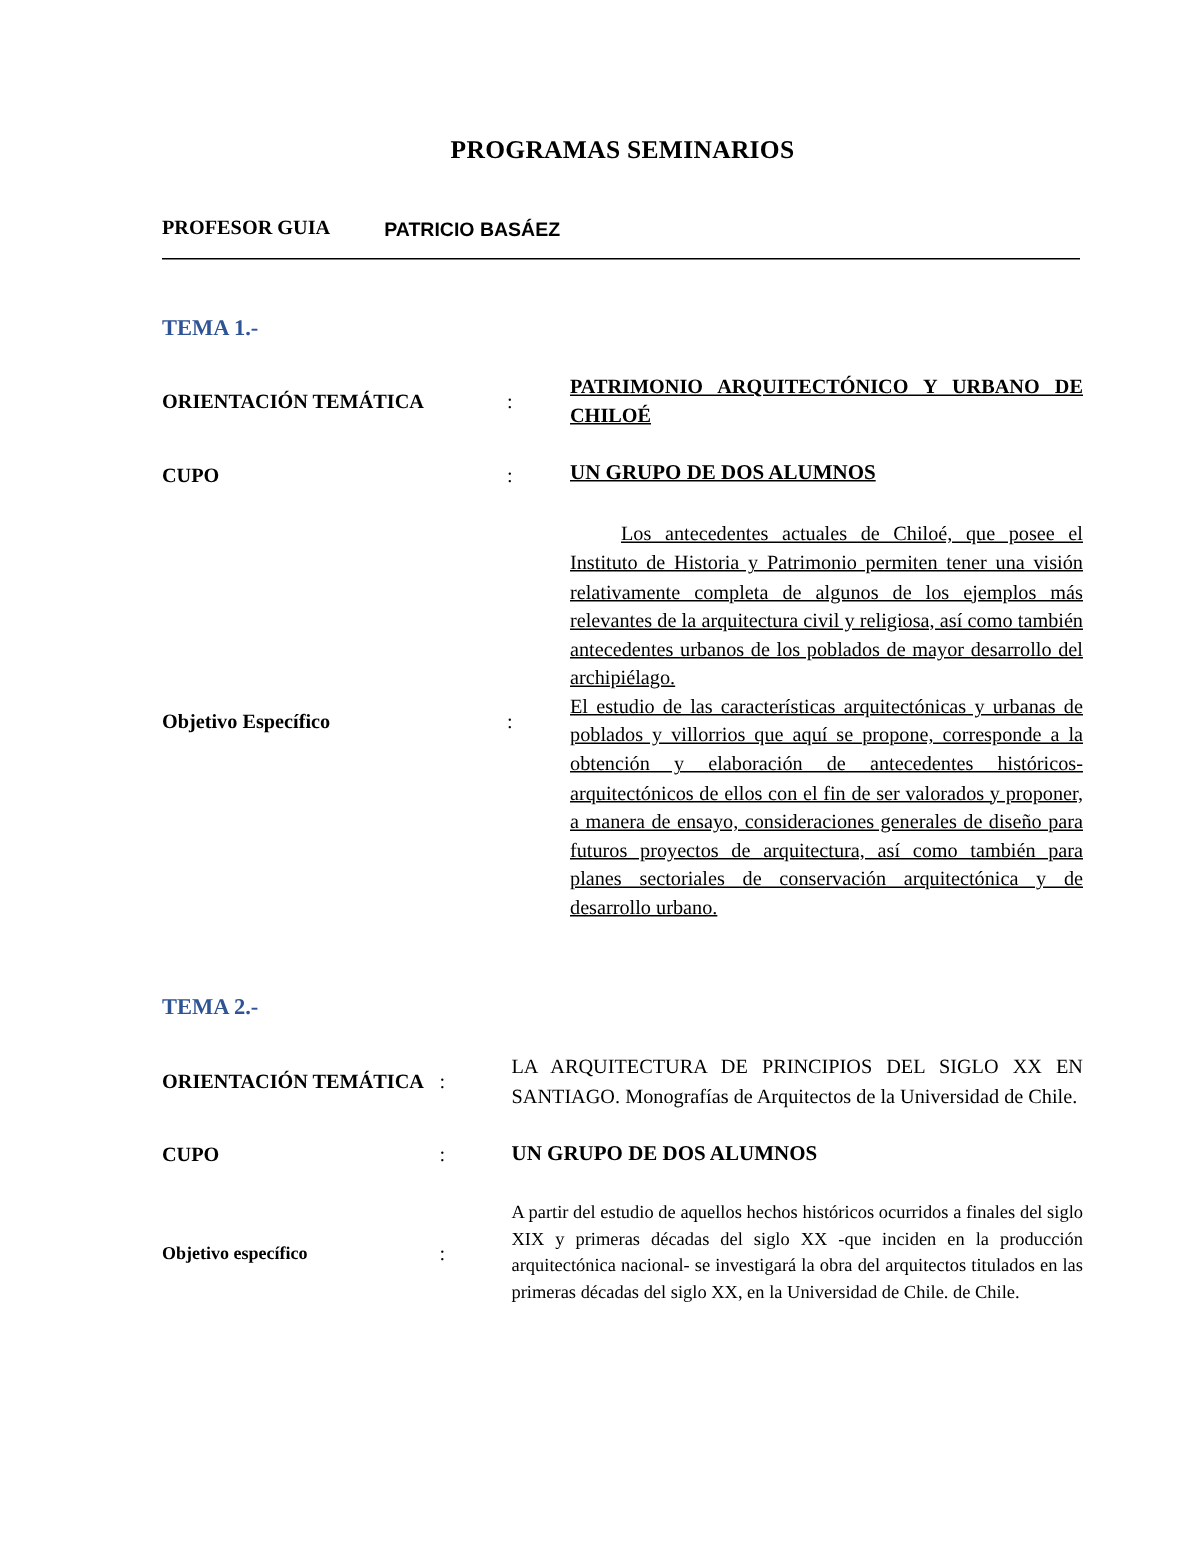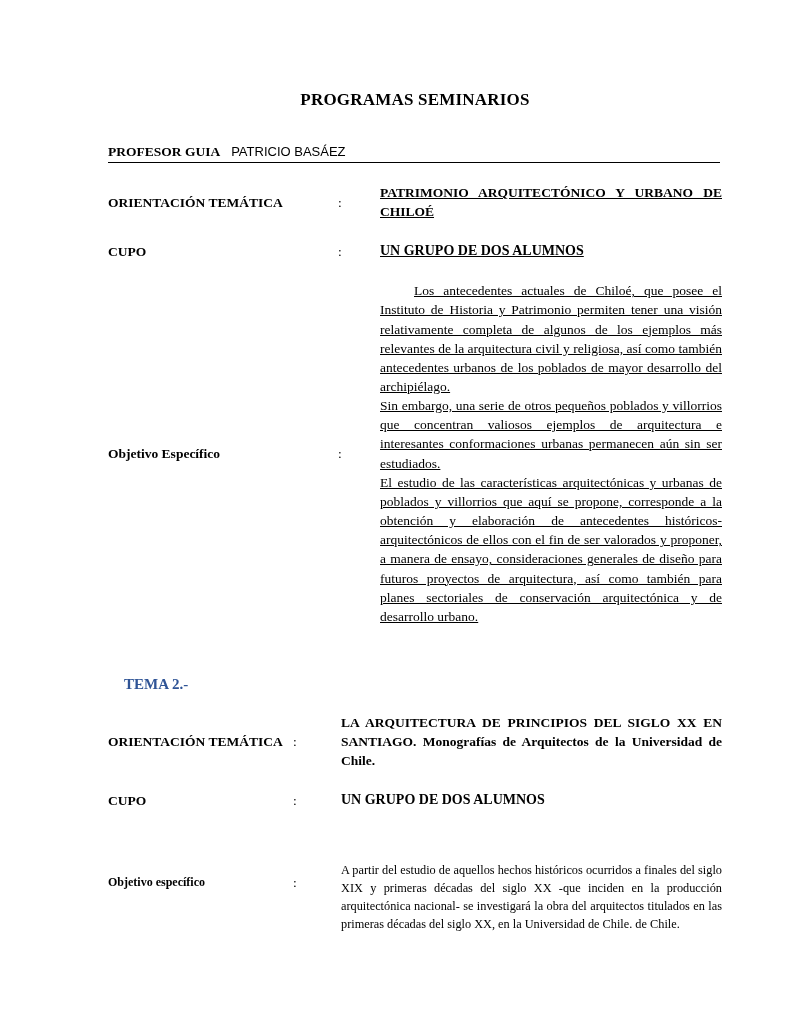--- a/index.html
+++ b/index.html
@@ -25,37 +25,37 @@
   .doc-title {
     text-align: center;
     font-weight: bold;
     font-size: 17px;
     letter-spacing: 0.2px;
     margin: 18px 0 0 0;
   }
   .header-line {
     margin-top: 34px;
     display: flex;
-    align-items: flex-start;
+    align-items: flex-end;
     font-size: 13.5px;
     border-bottom: 1px solid #000;
-    padding-bottom: 2px;
+    padding-bottom: 12px;
     width: 612px;
     margin-left: 0px;
   }
   .header-line .hl-professor-label {
     font-weight: bold;
     font-family: "Liberation Serif", serif;
     white-space: nowrap;
   }
   .header-line .hl-professor-name {
-    font-weight: normal;
+    font-weight: bold;
     font-family: "Liberation Sans", sans-serif;
     font-size: 13px;
-    margin-left: 11px;
+    margin-left: 36px;
     white-space: nowrap;
   }
   .header-line .hl-institute {
     font-weight: bold;
     font-family: "Liberation Sans", sans-serif;
     font-size: 13px;
     margin-left: 62px;
     white-space: nowrap;
   }
   .place-date {
@@ -101,24 +101,23 @@
   .t2 .value { width: 380px; }
   .value p { margin: 0; }
   .value p + p { margin-top: 0px; }
 
   .obj-small-label {
     font-size: 12px;
   }
   .t2-obj-value {
     font-size: 12.3px;
     line-height: 1.46;
-    margin-top: 32px;
   }
   .t2-orient-value {
-    font-weight: bold;
+    font-weight: normal;
     font-size: 13.5px;
   }
   .t2-cupo-value {
     font-weight: bold;
     font-size: 14px;
   }
   .t1-orient-value {
     font-weight: bold;
   }
   .t1-cupo-value {
@@ -136,44 +135,44 @@
 <div class="page">
 
   <div class="doc-title">PROGRAMAS SEMINARIOS</div>
 
   <div class="header-line">
     <span class="hl-professor-label">PROFESOR GUIA</span>
     <span class="hl-professor-name">PATRICIO  BASÁEZ</span>
   </div>
 
 
+  <div class="tema-heading">TEMA 1.-</div>
 
   <div class="row t1">
     <div class="label">ORIENTACIÓN TEMÁTICA</div>
     <div class="colon">:</div>
     <div class="value t1-orient-value">PATRIMONIO ARQUITECTÓNICO Y URBANO DE CHILOÉ</div>
   </div>
 
   <div class="row t1">
     <div class="label">CUPO</div>
     <div class="colon">:</div>
     <div class="value t1-cupo-value">UN GRUPO DE  DOS ALUMNOS</div>
   </div>
 
   <div class="row t1">
     <div class="label">Objetivo Específico</div>
     <div class="colon">:</div>
     <div class="value">
       <p><span class="indent-first"></span><span>Los antecedentes actuales de  Chiloé, que posee el Instituto de  Historia y Patrimonio permiten tener una visión relativamente completa de algunos de los ejemplos más relevantes de la arquitectura civil y  religiosa,  así como también antecedentes urbanos de los poblados de mayor desarrollo del archipiélago.</span></p>
-      <p>Sin embargo, una serie de otros pequeños poblados y villorrios que concentran valiosos ejemplos de arquitectura e interesantes conformaciones urbanas permanecen aún sin ser estudiados.</p>
       <p>El estudio de las características arquitectónicas y urbanas de poblados y villorrios que aquí se propone, corresponde a la obtención y elaboración de antecedentes históricos-arquitectónicos de ellos con el fin de ser  valorados y proponer, a manera de ensayo,  consideraciones  generales de diseño para futuros proyectos de arquitectura, así como también para planes sectoriales de conservación arquitectónica y de desarrollo urbano.</p>
     </div>
   </div>
 
-  <div class="tema-heading" style="margin-top:50px;margin-left:16px;">TEMA 2.-</div>
+  <div class="tema-heading" style="margin-top:50px;">TEMA 2.-</div>
 
   <div class="row t2">
     <div class="label">ORIENTACIÓN TEMÁTICA</div>
     <div class="colon">:</div>
     <div class="value t2-orient-value"><span>LA ARQUITECTURA DE PRINCIPIOS DEL SIGLO XX EN SANTIAGO.</span><span> Monografías de Arquitectos de la Universidad de Chile.</span></div>
   </div>
 
   <div class="row t2">
     <div class="label">CUPO</div>
     <div class="colon">:</div>

